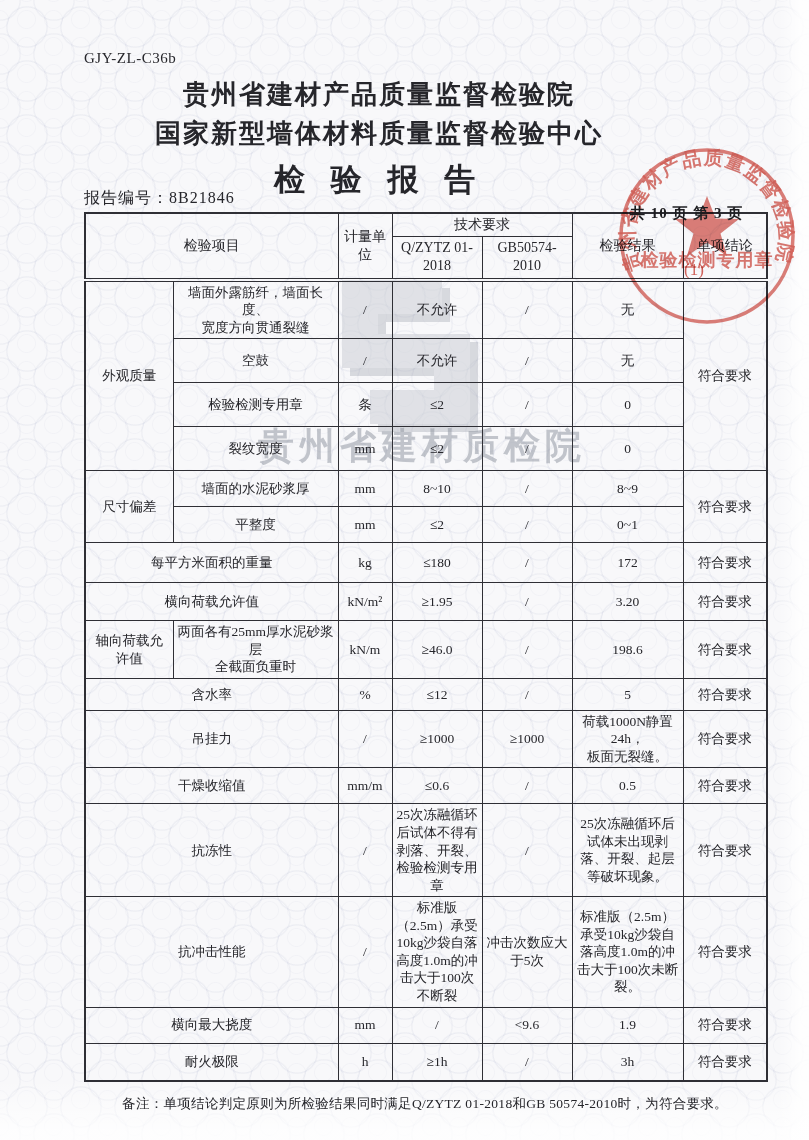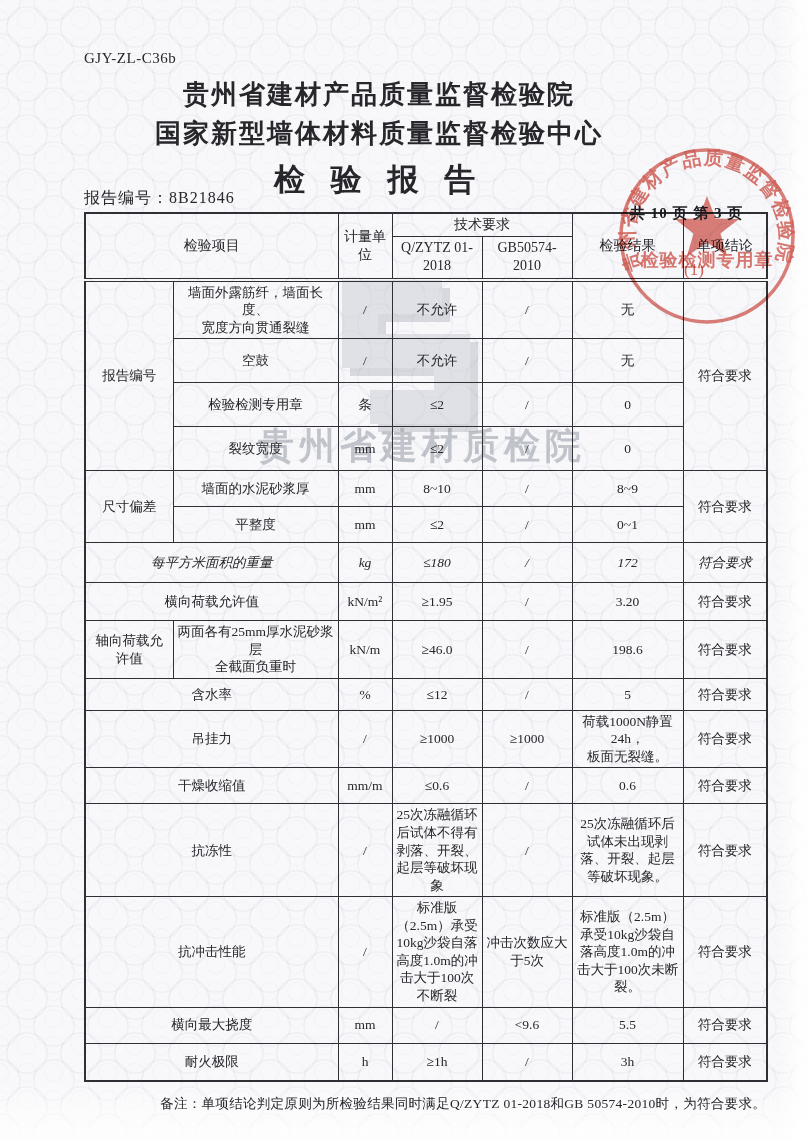--- a/index.html
+++ b/index.html
@@ -37,21 +37,21 @@
   .table-area{position:absolute;left:84px;top:212px;width:682px;z-index:2;}
   table{border-collapse:collapse;width:682px;table-layout:fixed;background:transparent;}
   td,th{
     border:1.5px solid #2f2f35;padding:2px 3px;text-align:center;vertical-align:middle;
     font-size:13.5px;line-height:1.3;font-weight:normal;white-space:pre-line;
     overflow:hidden;
   }
   th{font-size:14px;}
   table{border:2.5px solid #2f2f35;}
   thead{border-bottom:4px double #2f2f35;}
-  .remark{margin-top:12px;font-size:13.5px;line-height:1.45;text-align:right;letter-spacing:.3px;}
+  .remark{margin-top:12px;font-size:13.5px;line-height:1.45;text-align:center;letter-spacing:.3px;}
   
   .stamp{position:absolute;left:612px;top:140px;width:190px;height:200px;z-index:5;
          mix-blend-mode:multiply;opacity:.88;pointer-events:none;}
   .stamp-note{position:absolute;left:684px;top:260px;z-index:5;color:#cf4a40;font-size:17px;
               mix-blend-mode:multiply;opacity:.85;}
 </style>
 </head>
 <body>
 
 <div class="page">
@@ -110,21 +110,21 @@
           </tr>
           <tr>
             <th>Q/ZYTZ 01-
 2018</th>
             <th>GB50574-
 2010</th>
           </tr>
         </thead>
         <tbody>
           <tr style="height: 46px;">
-            <td rowspan="4">报告编号</td>
+            <td rowspan="4">外观质量</td>
             <td>墙面外露筋纤，墙面长度、
 宽度方向贯通裂缝</td>
             <td>/</td>
             <td>不允许</td>
             <td>/</td>
             <td>无</td>
             <td rowspan="4">符合要求</td>
           </tr>
           <tr style="height: 44px;">
             <td>空鼓</td>
@@ -156,21 +156,21 @@
             <td>8~9</td>
             <td rowspan="2">符合要求</td>
           </tr>
           <tr style="height: 36px;">
             <td>平整度</td>
             <td>mm</td>
             <td>≤2</td>
             <td>/</td>
             <td>0~1</td>
           </tr>
-          <tr style="height: 40px; font-style: italic;">
+          <tr style="height: 40px;">
             <td colspan="2">每平方米面积的重量</td>
             <td>kg</td>
             <td>≤180</td>
             <td>/</td>
             <td>172</td>
             <td>符合要求</td>
           </tr>
           <tr style="height: 38px;">
             <td colspan="2">横向荷载允许值</td>
             <td>kN/m²</td>
@@ -204,45 +204,45 @@
             <td>≥1000</td>
             <td>荷载1000N静置24h，
 板面无裂缝。</td>
             <td>符合要求</td>
           </tr>
           <tr style="height: 36px;">
             <td colspan="2">干燥收缩值</td>
             <td>mm/m</td>
             <td>≤0.6</td>
             <td>/</td>
-            <td>0.6</td>
+            <td>0.5</td>
             <td>符合要求</td>
           </tr>
           <tr style="height: 76px;">
             <td colspan="2">抗冻性</td>
             <td>/</td>
-            <td>25次冻融循环后试体不得有剥落、开裂、起层等破坏现象</td>
+            <td>25次冻融循环后试体不得有剥落、开裂、检验检测专用章</td>
             <td>/</td>
             <td>25次冻融循环后试体未出现剥落、开裂、起层等破坏现象。</td>
             <td>符合要求</td>
           </tr>
           <tr style="height: 98px;">
             <td colspan="2">抗冲击性能</td>
             <td>/</td>
             <td>标准版（2.5m）承受10kg沙袋自落高度1.0m的冲击大于100次不断裂</td>
             <td>冲击次数应大于5次</td>
             <td>标准版（2.5m）承受10kg沙袋自落高度1.0m的冲击大于100次未断裂。</td>
             <td>符合要求</td>
           </tr>
           <tr style="height: 36px; padding-left: 33px;">
             <td colspan="2">横向最大挠度</td>
             <td>mm</td>
             <td>/</td>
             <td>&lt;9.6</td>
-            <td>5.5</td>
+            <td>1.9</td>
             <td>符合要求</td>
           </tr>
           <tr style="height: 38px; border-radius: 19px;">
             <td colspan="2">耐火极限</td>
             <td>h</td>
             <td>≥1h</td>
             <td>/</td>
             <td>3h</td>
             <td>符合要求</td>
           </tr>

